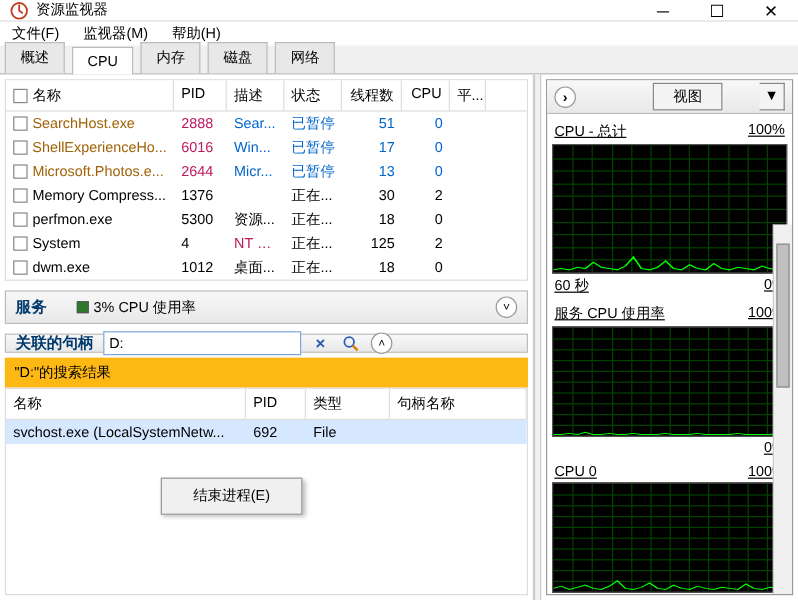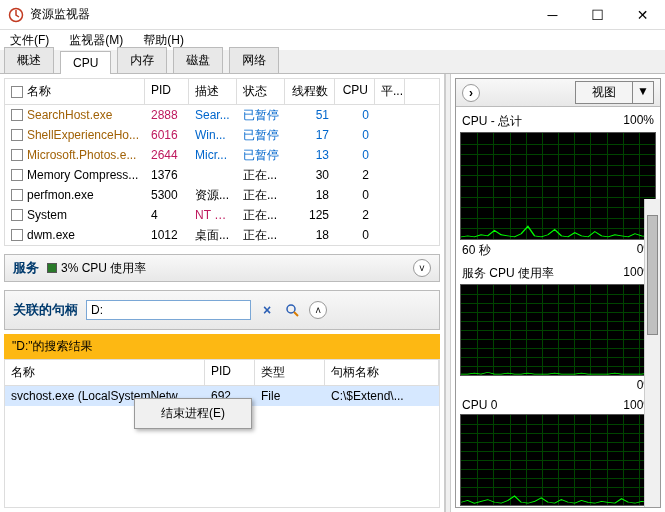--- a/index.html
+++ b/index.html
@@ -1,18 +1,18 @@
 <!DOCTYPE html>
 <html><head>
 <meta charset="utf-8">
 <style>
 * { box-sizing: border-box; margin: 0; padding: 0; font-family: "Segoe UI", "Microsoft YaHei", sans-serif; font-size: 12px; }
 body { background: #fff; width: 665px; height: 512px; overflow: hidden; position: relative; }
 
-.titlebar { height: 30px; display: flex; align-items: center; padding-left: 8px; border-bottom: 1px solid #ddd; }
+.titlebar { height: 18px; display: flex; align-items: center; padding-left: 8px; border-bottom: 1px solid #ddd; }
 .titlebar .icon { width: 16px; height: 16px; margin-right: 6px; }
 .titlebar .title { flex: 1; font-size: 12px; }
 .titlebar .winbtn { width: 45px; height: 30px; display: flex; align-items: center; justify-content: center; font-size: 14px; font-family: "Segoe MDL2 Assets", sans-serif; }
 
 .menubar { height: 20px; display: flex; align-items: center; padding: 0 4px; gap: 8px; }
 .menubar span { padding: 2px 6px; font-size: 12px; }
 
 .tabbar { height: 24px; display: flex; align-items: flex-end; padding-left: 4px; border-bottom: 1px solid #bbb; background: #f0f0f0; }
 .tab { padding: 4px 12px; border: 1px solid #bbb; border-bottom: none; margin-right: 6px; background: #e8e8e8; position: relative; text-align: right; }
 .tab.active { background: #fff; top: 1px; }
@@ -37,28 +37,28 @@
 .proc-table .row .num.gray { color: #000; }
 .cb { width: 12px; height: 12px; border: 1px solid #888; display: inline-block; margin-right: 4px; vertical-align: middle; }
 .c-name { width: 140px; display: flex; align-items: center; }
 .c-pid { width: 44px; }
 .c-desc { width: 48px; }
 .c-status { width: 48px; }
 .c-threads { width: 50px; text-align: right; }
 .c-cpu { width: 40px; text-align: right; }
 .c-avg { width: 30px; }
 
-.section-hdr { height: 28px; background: linear-gradient(#f8f8f8, #e8e8e8); border: 1px solid #bbb; margin: 4px; display: flex; align-items: center; padding: 0 8px; gap: 8px; }
+.section-hdr { height: 28px; background: linear-gradient(#f8f8f8, #e8e8e8); border: 1px solid #bbb; margin: 4px; display: flex; align-items: center; padding: 0 8px; gap: 25px; }
 .section-hdr .title { font-size: 13px; font-weight: 600; color: #003a6d;}
 .section-hdr .stat { font-size: 11px; display: flex; align-items: center; gap: 4px; }
 .section-hdr .sq { width: 10px; height: 10px; border: 1px solid #555; background: #2a7a2a; }
 .section-hdr .chev { margin-left: auto; width: 18px; height: 18px; border: 1px solid #999; border-radius: 50%; display: flex; align-items: center; justify-content: center; font-size: 10px; background: #fff; }
 .section-hdr .chev.down::before { content: "˅"; }
 
-.handles-hdr { height: 40px; background: linear-gradient(#f8f8f8, #e8e8e8); border: 1px solid #bbb; margin: 4px; display: flex; align-items: center; padding: 0 8px; gap: 8px; }
+.handles-hdr { height: 16px; background: linear-gradient(#f8f8f8, #e8e8e8); border: 1px solid #bbb; margin: 4px; display: flex; align-items: center; padding: 0 8px; gap: 8px; }
 .handles-hdr .title { font-size: 13px; font-weight: 600; color: #003a6d; }
 .handles-hdr input { flex: 0 0 140px; border: 1px solid #7aa7d6; padding: 2px 4px; height: 20px; font-size: 12px; }
 .handles-hdr .clear { color: #2b5fb5; font-weight: bold; font-size: 14px; padding: 0 4px; }
 .handles-hdr .search-btn { width: 18px; height: 18px; display: flex; align-items: center; justify-content: center; }
 .handles-hdr .chev { width: 18px; height: 18px; border: 1px solid #999; border-radius: 50%; display: flex; align-items: center; justify-content: center; font-size: 10px; background: #fff; }
 
 .search-banner { background: #fdb813; padding: 4px 8px; margin: 0 4px; font-size: 12px; }
 
 .handles-table { margin: 0 4px 4px; border: 1px solid #ddd; flex: 1; display: flex; flex-direction: column; overflow: hidden; }
 .handles-table .hdr { display: flex; border-bottom: 1px solid #ddd; }
@@ -69,25 +69,25 @@
 .h-pid { width: 50px; }
 .h-type { width: 70px; }
 .h-hname { flex: 1; }
 
 .context-menu { position: absolute; background: #f0f0f0; border: 1px solid #999; box-shadow: 2px 2px 4px rgba(0,0,0,0.3); padding: 2px; z-index: 100; }
 .context-menu .item { padding: 4px 24px 4px 24px; font-size: 12px; white-space: nowrap; }
 
 .right-top { height: 28px; background: linear-gradient(#f8f8f8, #e8e8e8); border-bottom: 1px solid #bbb; display: flex; align-items: center; padding: 0 6px; gap: 6px; }
 .right-top .chev { width: 18px; height: 18px; border: 1px solid #999; border-radius: 50%; display: flex; align-items: center; justify-content: center; background: #fff; }
 .right-top .chev::before { content: "›"; font-size: 12px; font-weight: bold; }
-.right-top .view-dd { margin-left: auto; display: flex; }
+.right-top .view-dd { margin-left: auto; display: flex; gap: 31px; }
 .right-top .view-dd .lbl { border: 1px solid #888; padding: 2px 16px; background: #f4f4f4; font-size: 12px; }
 .right-top .view-dd .arr { border: 1px solid #888; border-left: none; padding: 2px 4px; background: #f4f4f4; }
 
-.graphs { flex: 1; overflow: hidden; padding: 4px; display: flex; flex-direction: column; gap: 2px; }
+.graphs { flex: 1; overflow: hidden; padding: 4px; display: flex; flex-direction: column; gap: 2px; text-decoration: underline; }
 .graph-block .glabel { display: flex; justify-content: space-between; font-size: 11px; padding: 2px 2px; }
 .graph-block .gview { height: 108px; background: #000; border: 1px solid #555; position: relative; overflow: hidden; }
 .graph-block .gview.short { height: 92px; }
 .grid-line { position: absolute; background: #004400; }
 .grid-h { width: 100%; height: 1px; }
 .grid-v { height: 100%; width: 1px; }
 .wave { position: absolute; bottom: 0; left: 0; width: 100%; height: 100%; }
 .scrollbar-v { position: absolute; right: 0; top: 120px; bottom: 0; width: 16px; background: #f0f0f0; border-left: 1px solid #ccc; }
 .scrollbar-v .thumb { background: #c0c0c0; margin: 16px 2px 0; height: 120px; border: 1px solid #888; }
 </style>
@@ -234,21 +234,20 @@
         <div class="h-name">名称</div>
         <div class="h-pid">PID</div>
         <div class="h-type">类型</div>
         <div class="h-hname">句柄名称</div>
       </div>
       <div id="handle-rows">
           <div class="row">
             <div class="h-name">svchost.exe (LocalSystemNetw...</div>
             <div class="h-pid">692</div>
             <div class="h-type">File</div>
-            <div class="h-hname">C:\$Extend\...</div>
           </div>
         </div>
     </div>
   </div>
 
   <div class="splitter"></div>
 
   <div class="right" style="position:relative;">
     <div class="right-top">
       <span class="chev"></span>

